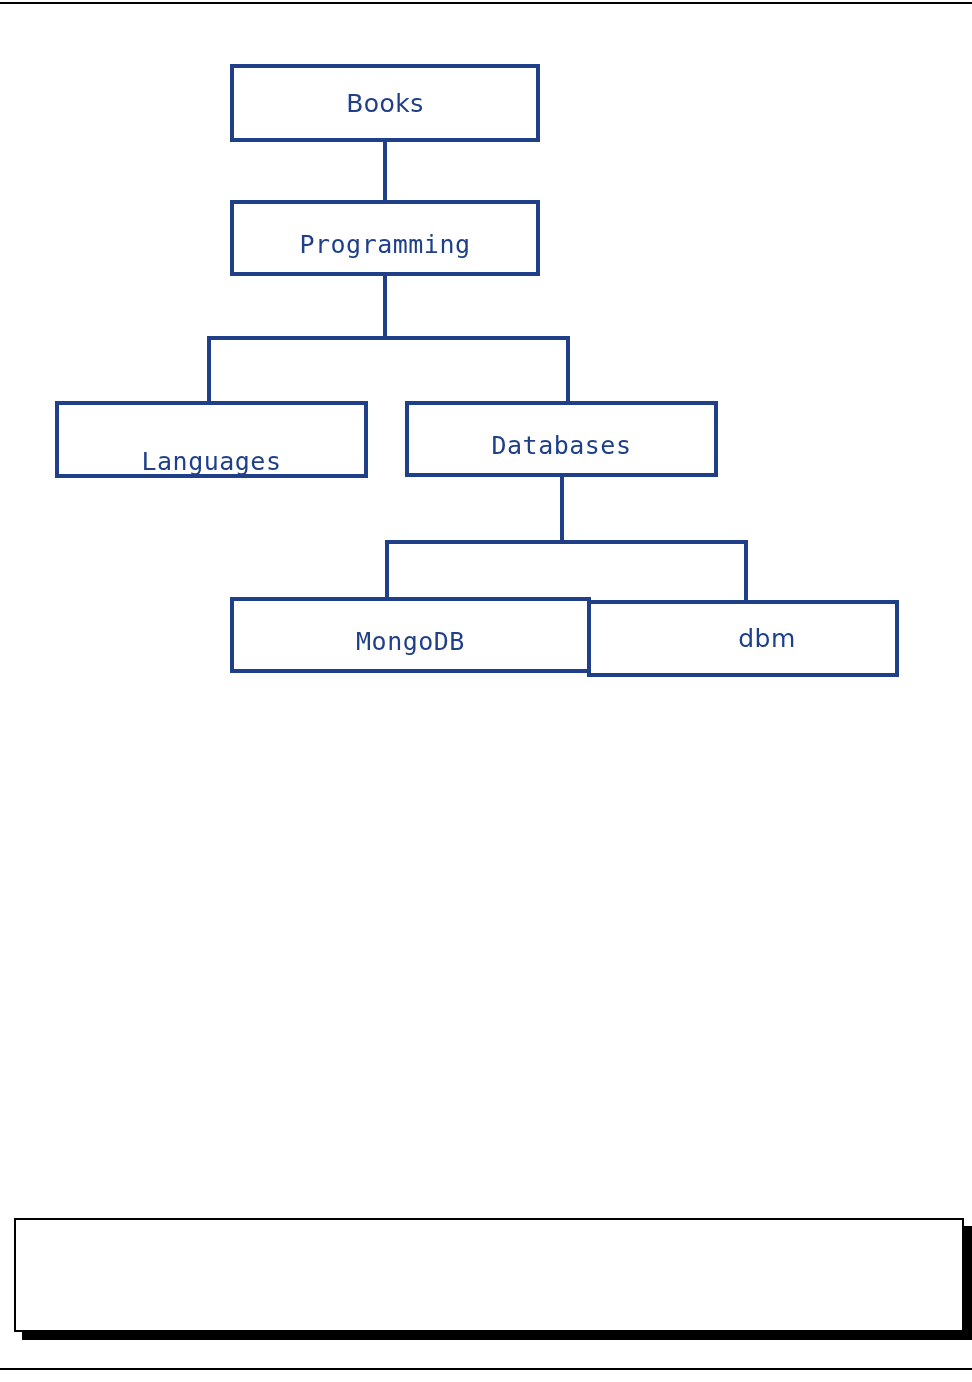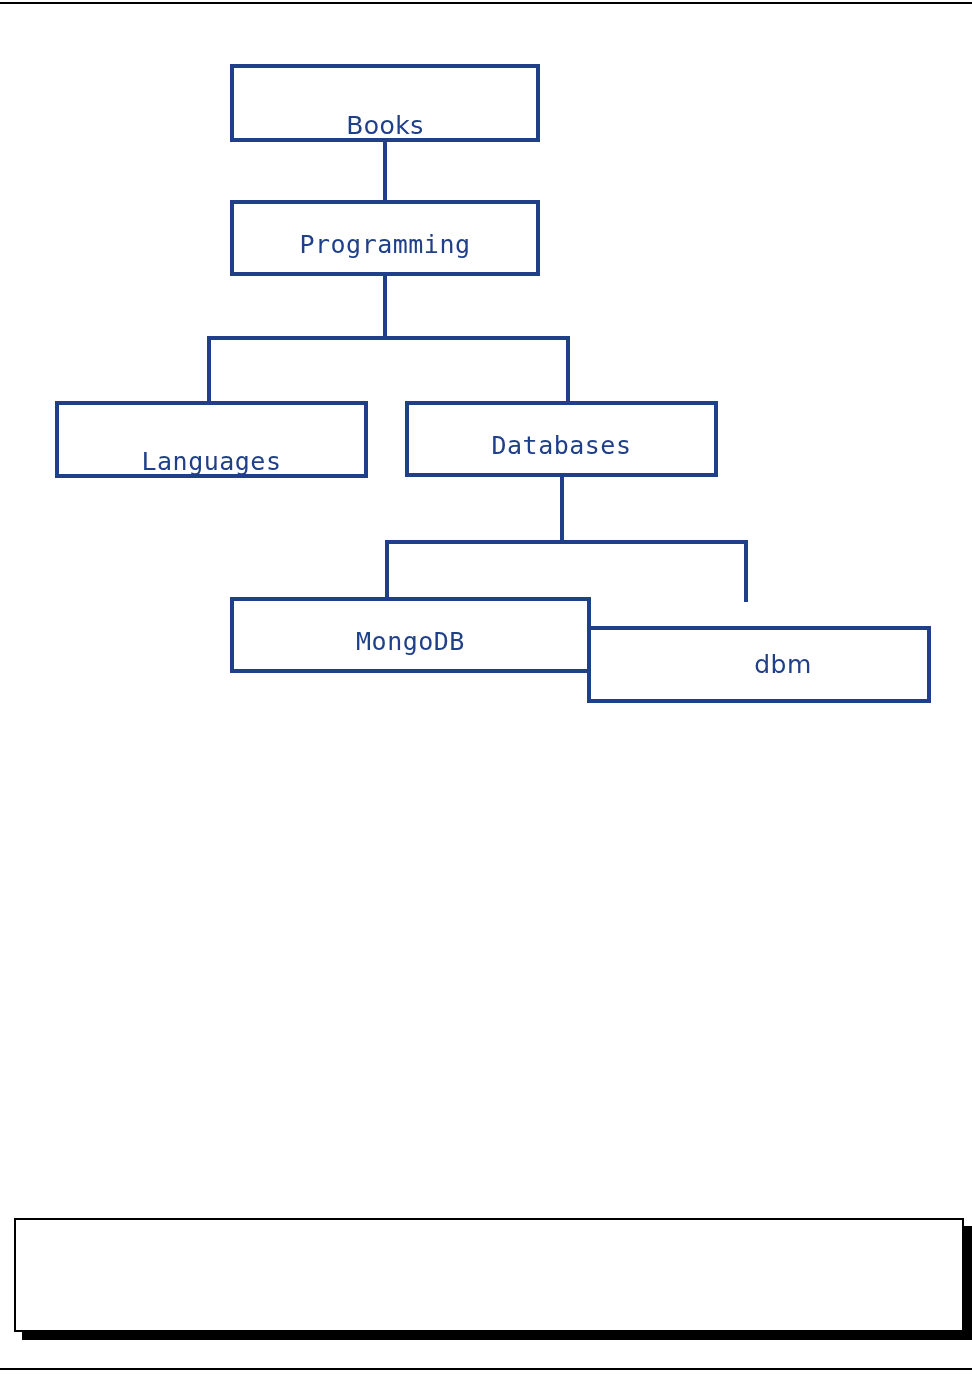--- a/index.html
+++ b/index.html
@@ -87,21 +87,21 @@
 </style>
 </head>
 <body>
 
 <div id="page">
 
   <div class="page-rule top"></div>
 
   <div id="tree">
 
-    <div class="node sans" style="left:230px; top:64px; width:310px; height:78px;align-items:flex-end;">
+    <div class="node sans" style="left:230px; top:64px; width:310px; height:78px;">
       <span class="node-label">Books</span>
     </div>
 
     <div class="edge v" style="left:383px; top:142px; height:58px;"></div>
 
     <div class="node mono" style="left:230px; top:200px; width:310px; height:76px;">
       <span class="node-label">Programming</span>
     </div>
 
     <div class="edge v" style="left:383px; top:276px; height:64px;"></div>
@@ -119,21 +119,21 @@
 
     <div class="edge v" style="left:560px; top:477px; height:65px;"></div>
     <div class="edge h" style="left:385px; top:540px; width:363px;"></div>
     <div class="edge v" style="left:385px; top:540px; height:60px;"></div>
     <div class="edge v" style="left:744px; top:540px; height:62px;"></div>
 
     <div class="node mono" style="left:230px; top:597px; width:361px; height:76px;">
       <span class="node-label">MongoDB</span>
     </div>
 
-    <div class="node sans" style="left:587px; top:626px; width:344px; height:77px;padding-left:48px;">
+    <div class="node sans" style="left:587px; top:600px; width:312px; height:77px;padding-left:48px;">
       <span class="node-label">dbm</span>
     </div>
 
   </div>
 
   <div id="footer-frame-shadow"></div>
   <div id="footer-frame"></div>
 
   <div class="page-rule bottom"></div>
 

